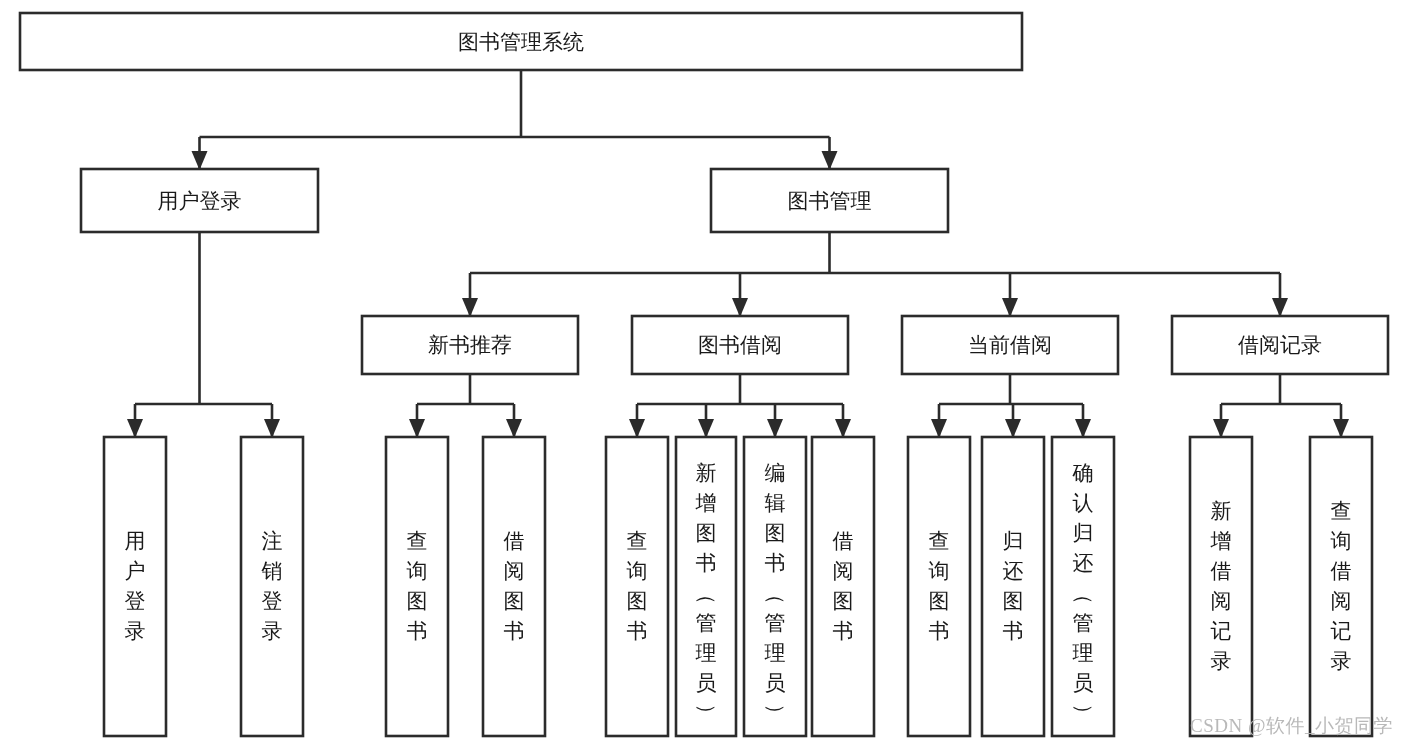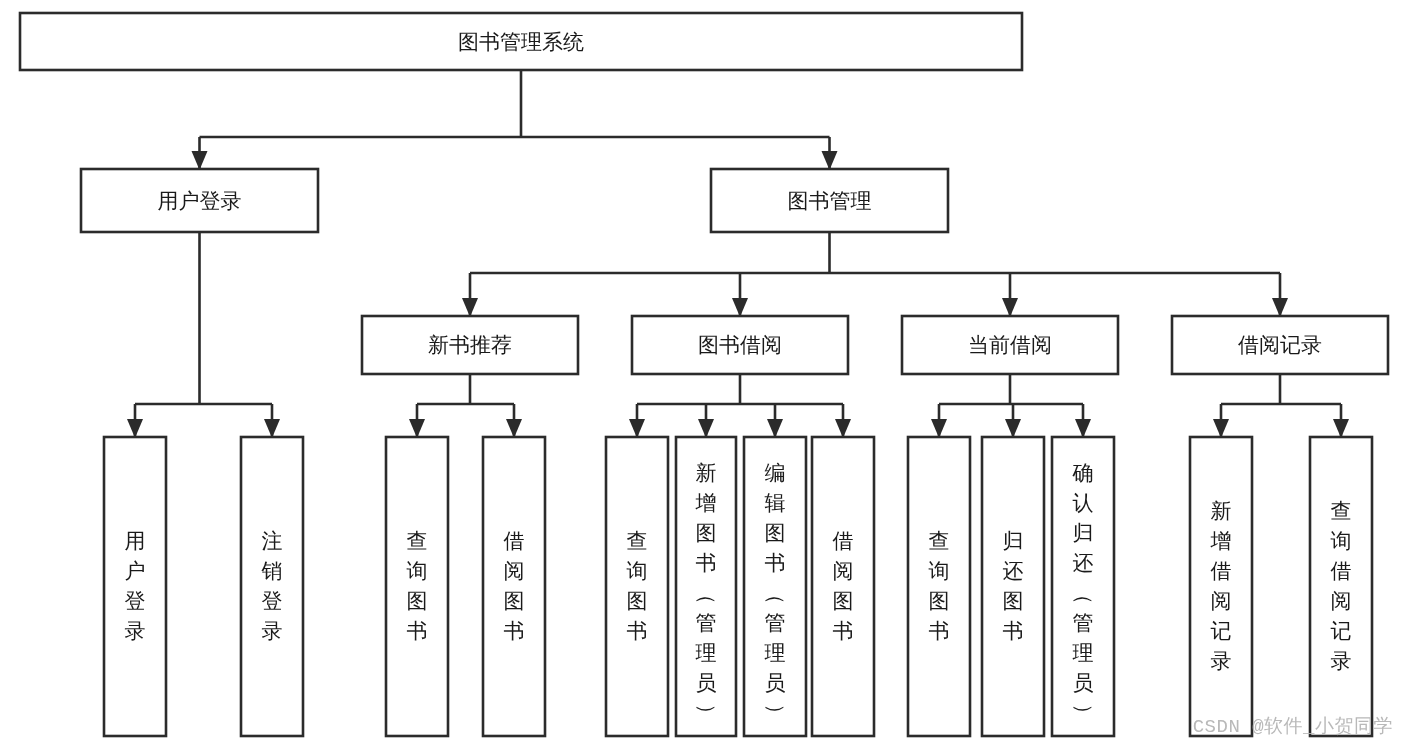--- a/index.html
+++ b/index.html
@@ -58,21 +58,21 @@
     font-family: "DejaVu Sans", "Liberation Sans", sans-serif;
     font-size: 21px;
     fill: #1a1a1a;
     text-anchor: middle;
     dominant-baseline: middle;
   }
   .watermark {
     position: absolute;
     right: 12px;
     bottom: 8px;
-    font-family: Liberation Mono, monospace;
+    font-family: Liberation Serif, serif;
     font-size: 19px;
     color: #b9b9b9;
     white-space: nowrap;
     letter-spacing: 0.5px;
     user-select: none;
     text-align: center;
   }
 </style>
 </head>
 <body>

